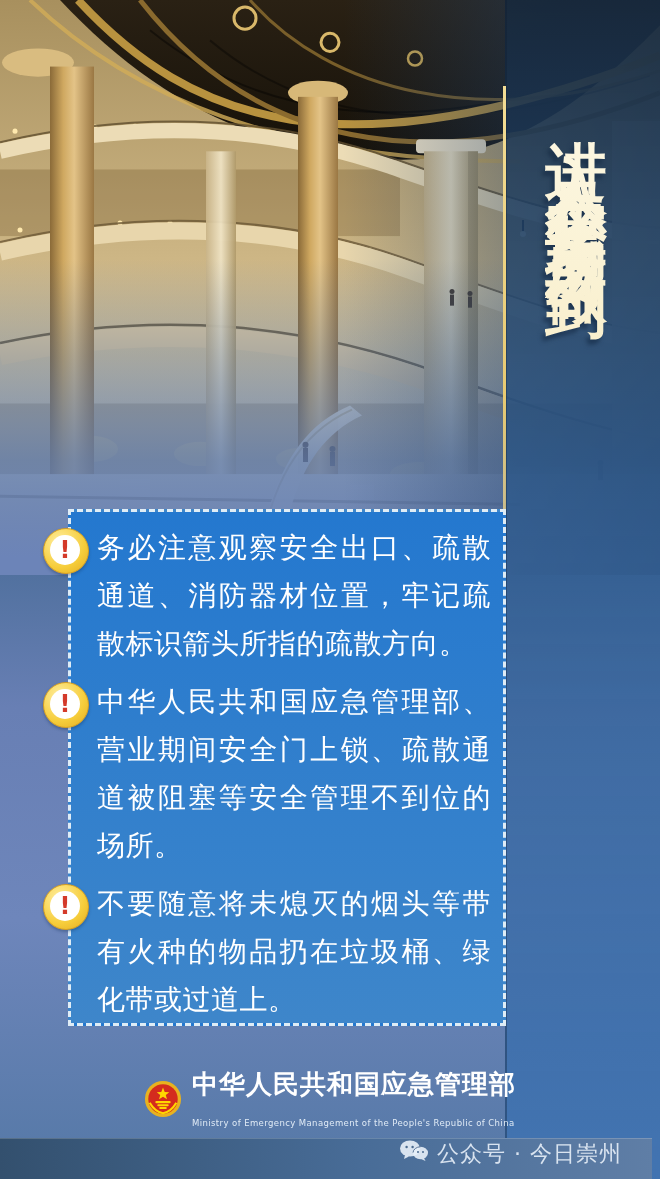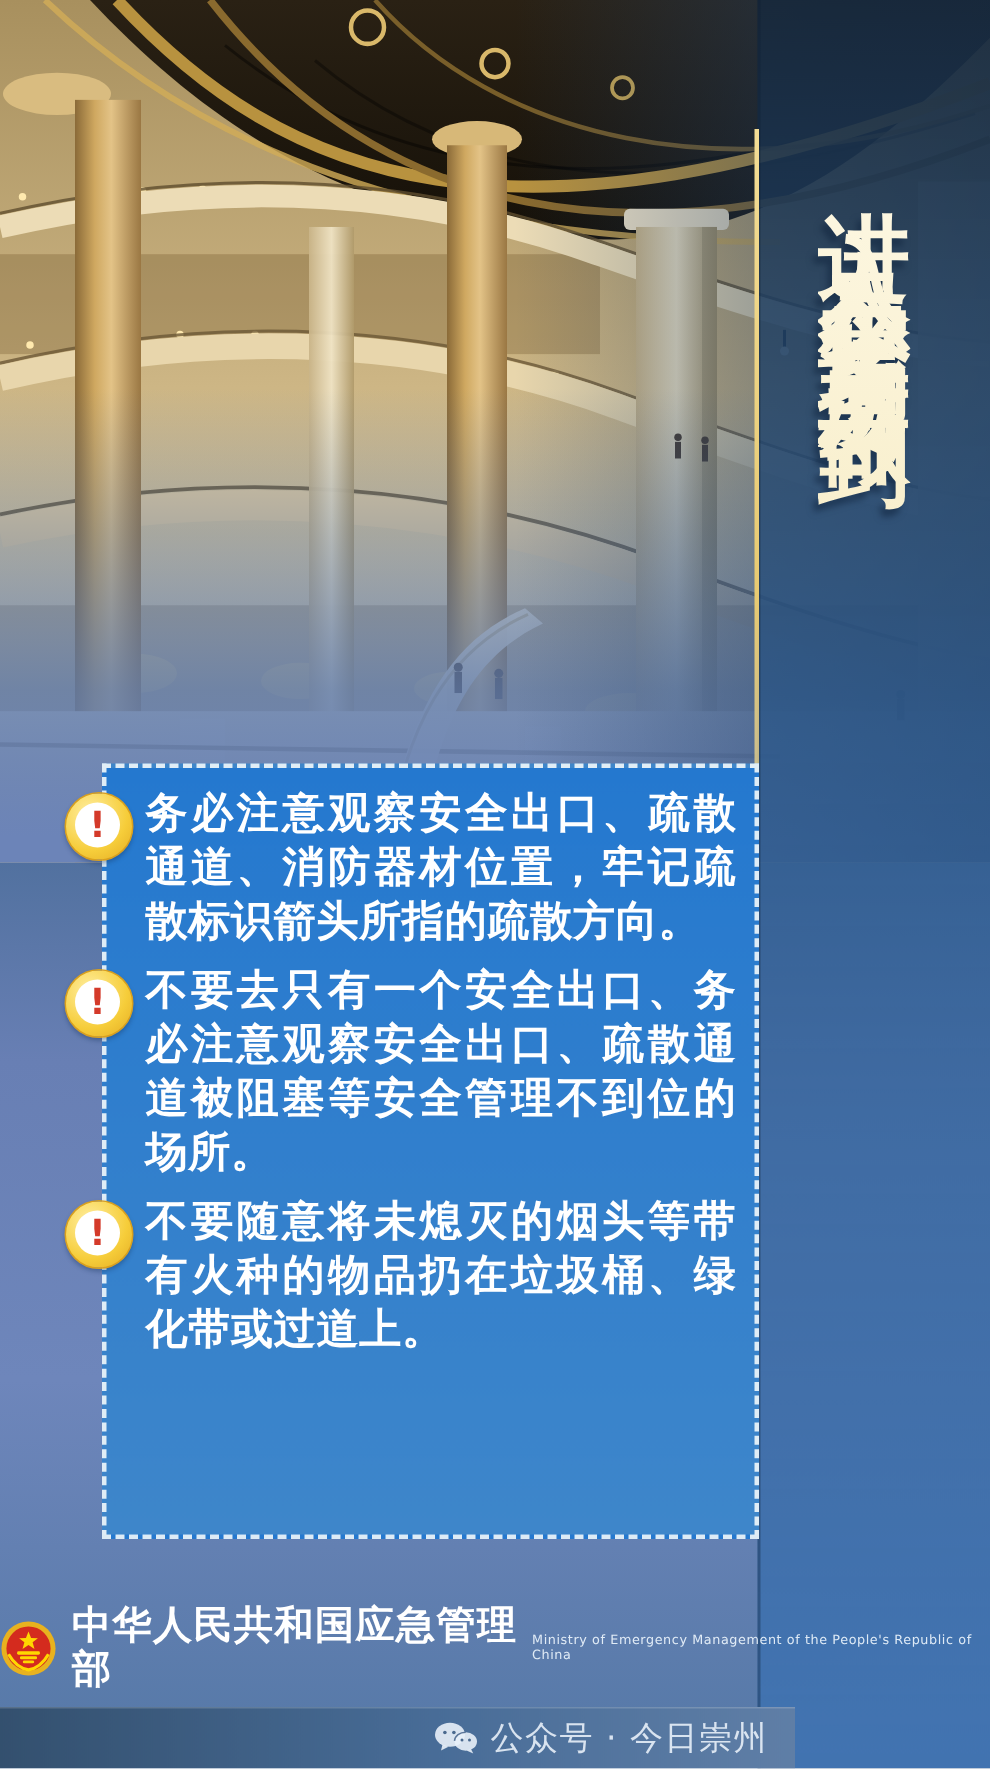--- a/index.html
+++ b/index.html
@@ -26,38 +26,38 @@
     font-size:62px;font-weight:900;letter-spacing:14px;line-height:1;
     background:linear-gradient(180deg,#fdf8e4 0%,#f8eeca 38%,#eed492 68%,#e2b75e 100%);
     -webkit-background-clip:text;background-clip:text;color:transparent;
     filter:drop-shadow(-3px 5px 2px rgba(15,35,60,.55));}
   
   .tips-box{position:absolute;left:68px;top:509px;width:438px;height:517px;z-index:6;box-sizing:border-box;
     border:3px dashed rgba(238,246,250,.92);
     background:linear-gradient(180deg,#2478cf,#3e86ca);
     padding:12px 12px 0 26px;}
   .tip{position:relative;margin-bottom:10px;}
-  .tip-text{color:#ffffff;font-weight:bold;font-size:28px;line-height:36px;text-align:justify;letter-spacing:0.5px;}
+  .tip-text{color:#ffffff;font-weight:normal;font-size:28px;line-height:48px;text-align:justify;letter-spacing:0.5px;}
   .alert-icon{position:absolute;left:-54px;top:4px;width:44px;height:44px;border-radius:50%;
     background:radial-gradient(circle at 35% 30%,#ffeea0,#f6cd3a 60%,#e3ab22);
     border:1px solid #d89f1e;box-shadow:0 2px 3px rgba(20,50,90,.35);}
   .alert-icon .inner{position:absolute;left:6px;top:6px;width:30px;height:30px;border-radius:50%;background:#ffffff;
     display:flex;align-items:center;justify-content:center;
     color:#d43a2a;font-weight:900;font-size:24px;line-height:1;}
   
   .ministry{position:absolute;left:0;top:1070px;width:660px;z-index:7;display:flex;justify-content:center;align-items:center;gap:10px;}
   .emblem{width:38px;height:38px;flex:0 0 auto;}
-  .ministry-names{display:flex;flex-direction:row;}
+  .ministry-names{display:flex;flex-direction:column;}
   .ministry-cn{color:#ffffff;font-weight:bold;font-size:26px;letter-spacing:1px;line-height:1.1;}
   .ministry-en{color:rgba(235,244,252,.92);font-size:8.5px;letter-spacing:.4px;margin-top:19px;}
   
-  .bottom-bar{position:absolute;left:0;top:1138px;width:530px;height:41px;z-index:10;
+  .bottom-bar{position:absolute;left:0;top:1138px;width:652px;height:41px;z-index:10;
     background:linear-gradient(90deg,#33506e,#486c97 55%,#5f7ea6 100%);
     border-top:1px solid rgba(255,255,255,.18);
-    display:flex;align-items:center;justify-content:flex-end;padding-right:18px;box-sizing:border-box;gap:8px;}
+    display:flex;align-items:flex-start;justify-content:flex-end;padding-right:30px;box-sizing:border-box;gap:8px;}
   .wechat-icon{width:30px;height:24px;position:relative;flex:0 0 auto;}
   .watermark-text{color:rgba(232,240,248,.9);font-size:22px;letter-spacing:1px;}
 </style>
 </head>
 <body>
 
 <div class="poster">
 
   <svg class="photo" viewBox="0 0 660 570" preserveAspectRatio="none" aria-hidden="true">
     <defs>
@@ -191,21 +191,21 @@
     <div class="tip">
       <span class="alert-icon">
           <span class="inner">!</span>
         </span>
       <div class="tip-text">务必注意观察安全出口、疏散通道、消防器材位置，牢记疏散标识箭头所指的疏散方向。</div>
     </div>
     <div class="tip">
       <span class="alert-icon">
           <span class="inner">!</span>
         </span>
-      <div class="tip-text">不要去只有一个安全出口、务必注意观察安全出口、疏散通道被阻塞等安全管理不到位的场所。</div>
+      <div class="tip-text">中华人民共和国应急管理部、营业期间安全门上锁、疏散通道被阻塞等安全管理不到位的场所。</div>
     </div>
     <div class="tip">
       <span class="alert-icon">
           <span class="inner">!</span>
         </span>
       <div class="tip-text">不要随意将未熄灭的烟头等带有火种的物品扔在垃圾桶、绿化带或过道上。</div>
     </div>
   </div>
 
   <div class="ministry">

